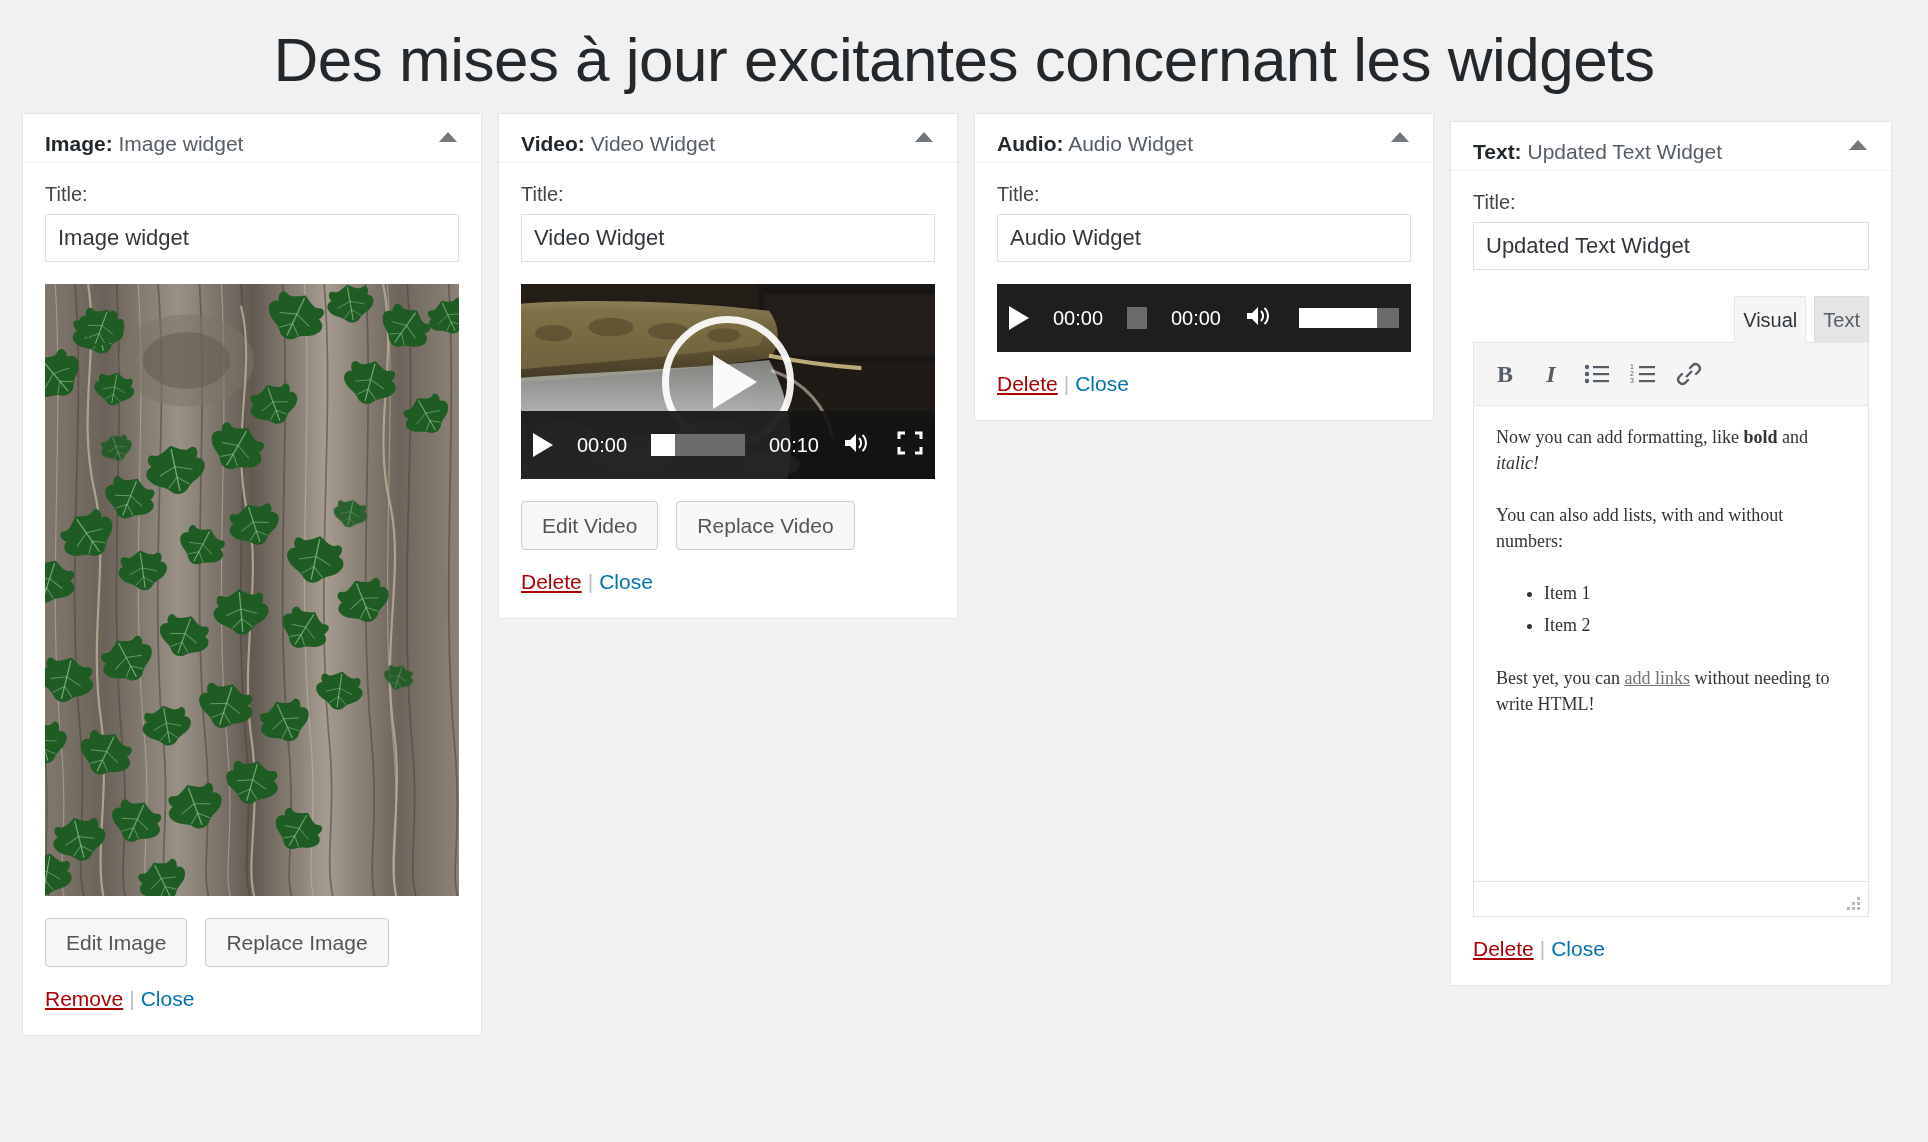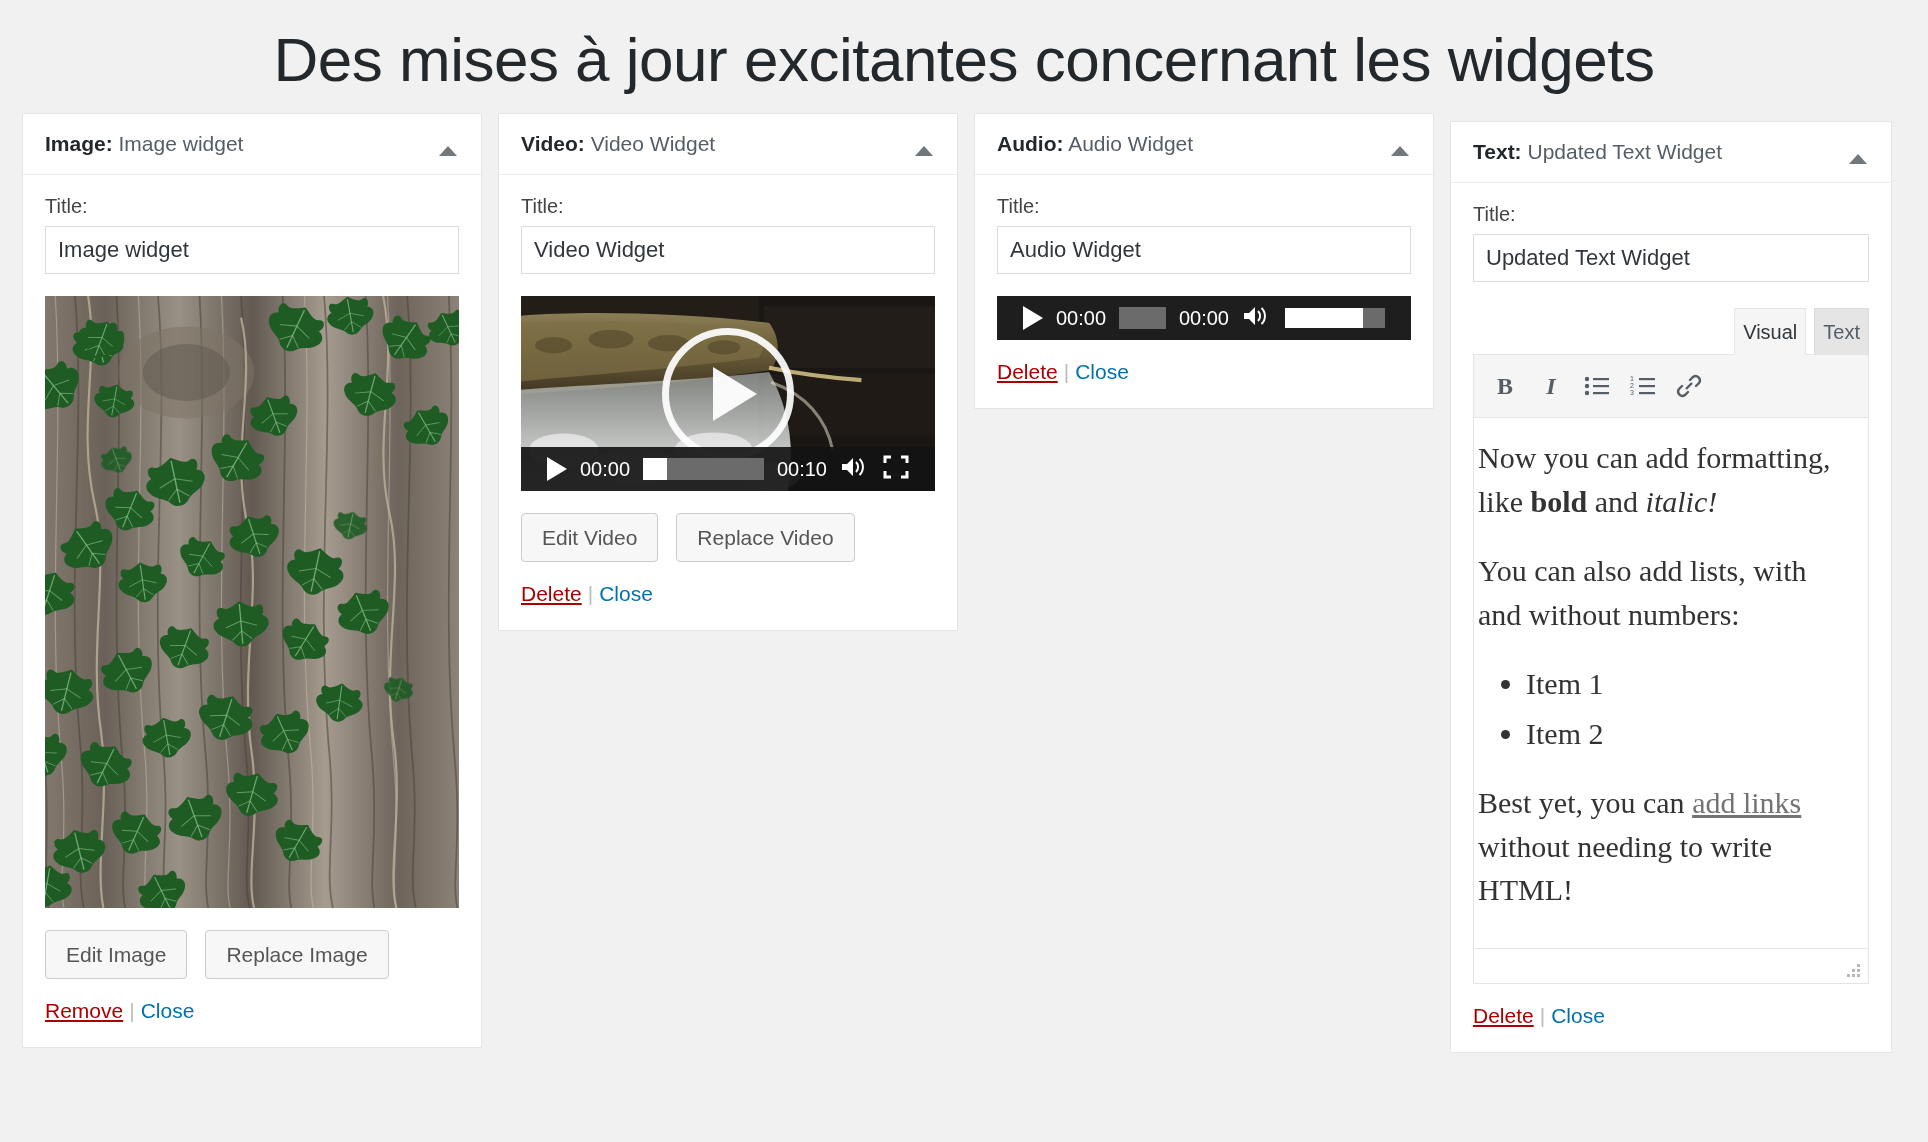--- a/index.html
+++ b/index.html
@@ -42,23 +42,23 @@
     box-sizing: border-box;
     flex: 0 0 auto;
   }
   .widget-image   { width: 460px; }
   .widget-video   { width: 460px; }
   .widget-audio   { width: 460px; }
   .widget-text    { width: 442px; margin-top: 8px; }
 
   .widget-header {
     display: flex;
-    align-items: flex-end;
+    align-items: flex-start;
     justify-content: space-between;
-    padding: 18px 24px 18px 22px;
+    padding: 18px 24px 6px 22px;
     border-bottom: 1px solid #eeeeee;
     background: #fff;
     cursor: pointer;
   }
   .widget-header .wh-title {
     font-size: 21px;
     color: #555d66;
     font-weight: 400;
   }
   .widget-header .wh-title b {
@@ -135,24 +135,24 @@
     border-top: 27px solid transparent;
     border-bottom: 27px solid transparent;
     margin-left: 14px;
   }
 
   
   .mediabar {
     display: flex;
     align-items: center;
     background: #1e1e1e;
-    height: 44px;
-    padding: 0 26px;
+    height: 68px;
+    padding: 0 12px;
     box-sizing: border-box;
-    gap: 13px;
+    gap: 24px;
   }
   .video-preview .mediabar {
     position: absolute;
     left: 0; right: 0; bottom: 0;
     background: rgba(20,20,20,0.92);
   }
   .mb-play {
     width: 0; height: 0;
     border-left: 20px solid #fff;
     border-top: 12px solid transparent;
@@ -277,23 +277,23 @@
     font-size: 24px;
   }
   .ed-btn.bold   { font-weight: 700; font-family: "Liberation Serif", serif; }
   .ed-btn.italic { font-style: italic; font-weight: 700; font-family: "Liberation Serif", serif; }
 
   .ed-content {
     border: 1px solid #e5e5e5;
     border-top: none;
     background: #fff;
     min-height: 476px;
-    padding: 18px 22px 10px 4px;
+    padding: 18px 22px 10px 22px;
     font-family: "Liberation Serif", serif;
-    font-size: 30px;
+    font-size: 18px;
     line-height: 1.45;
     color: #333;
     box-sizing: border-box;
     position: relative;
   }
   .ed-content p { margin: 0 0 26px 0; }
   .ed-content ul { margin: 0 0 26px 0; padding-left: 48px; }
   .ed-content li { margin-bottom: 6px; }
   .ed-content a {
     color: #737373;

